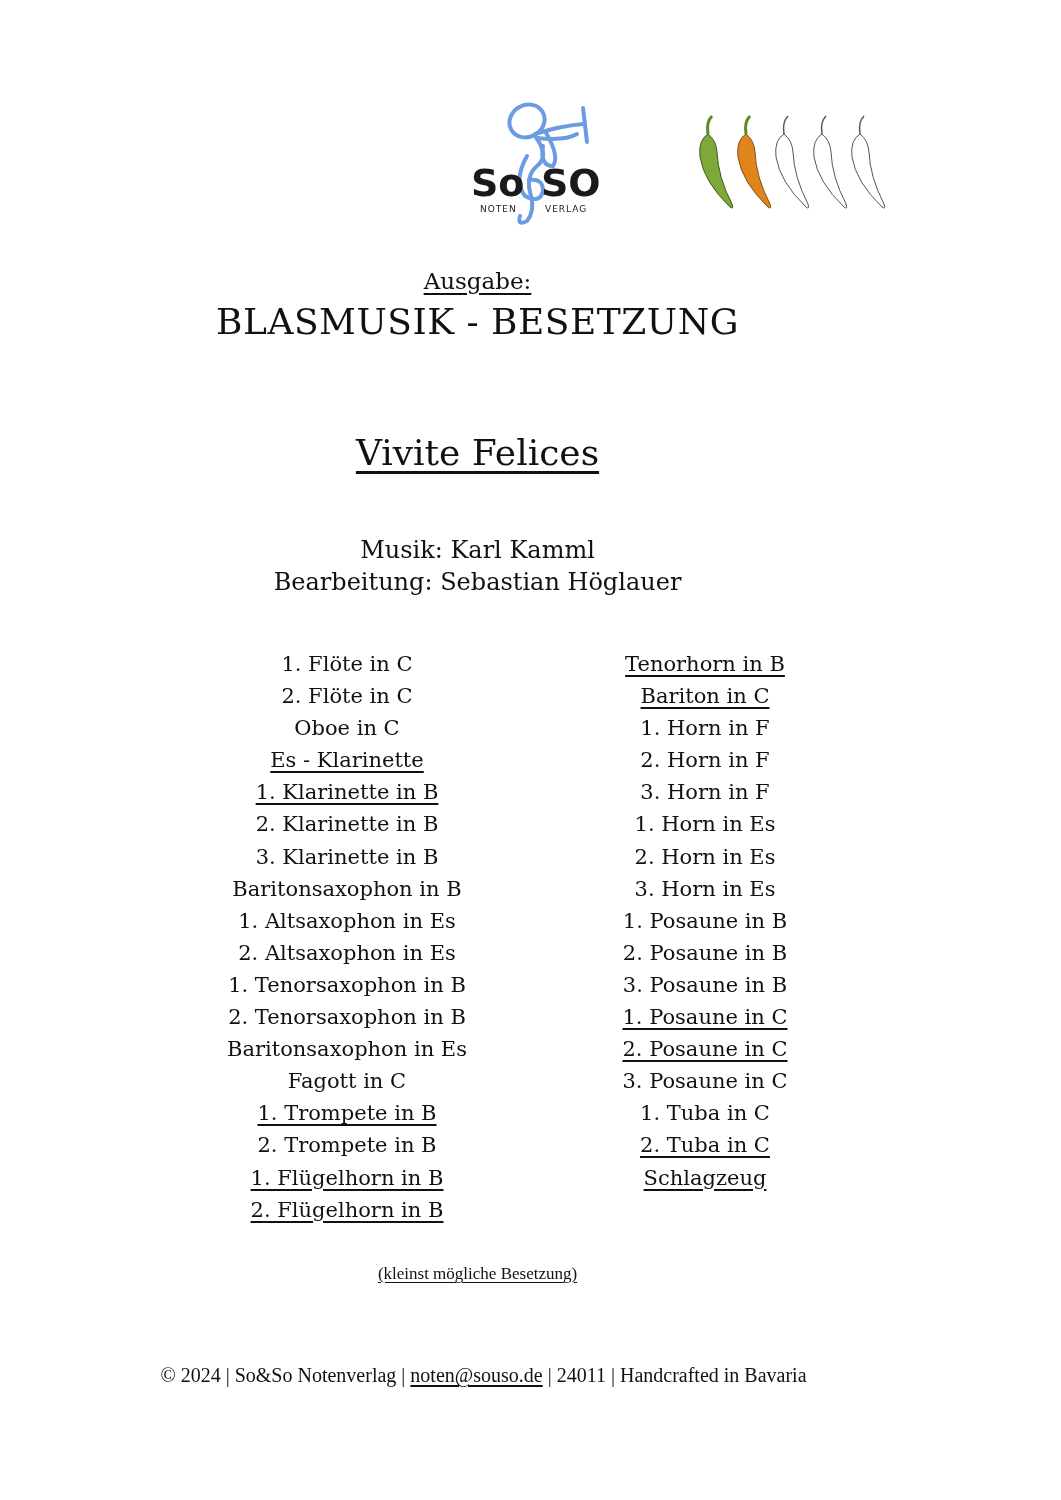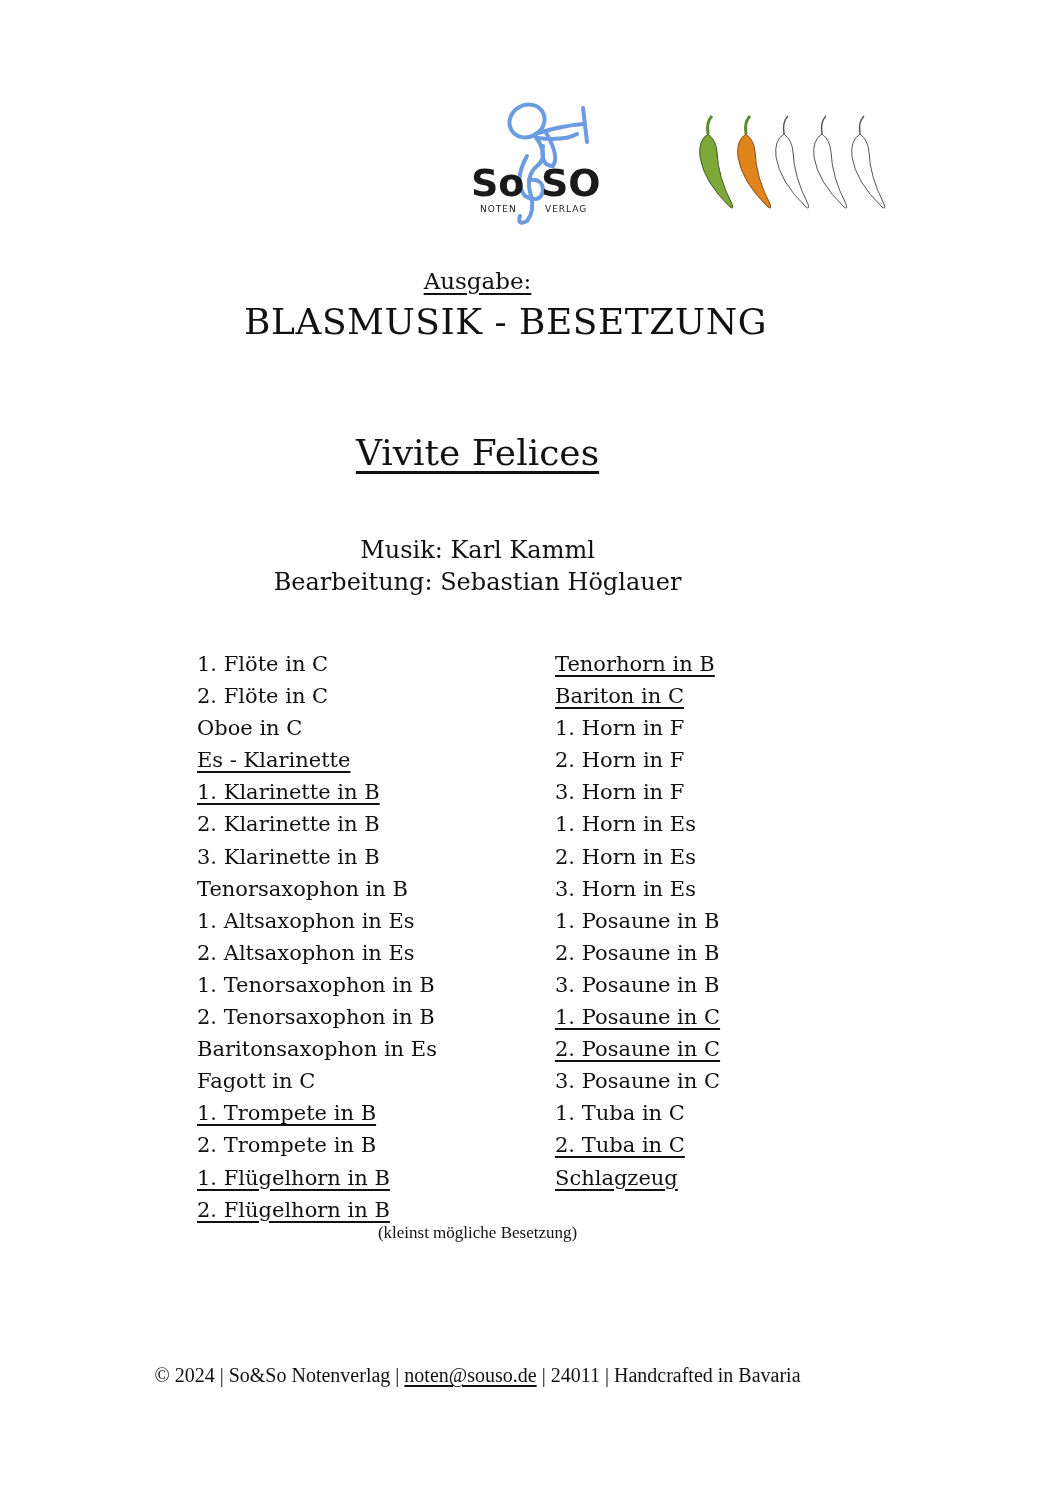--- a/index.html
+++ b/index.html
@@ -3,30 +3,30 @@
 <meta charset="utf-8">
 <style>
   html, body { margin: 0; padding: 0; background: #ffffff; }
   body { width: 1061px; height: 1500px; position: relative; overflow: hidden;
          font-family: "DejaVu Serif", "Liberation Serif", serif; color: #111111; }
   .abs { position: absolute; }
   .center { left: 0; width: 955px; text-align: center; }
   .logo { left: 465px; top: 96px; width: 135px; height: 135px; }
   .peppers { left: 690px; top: 112px; width: 210px; height: 102px; }
   .ausgabe { top: 268px; font-size: 23px; text-decoration: underline; text-underline-offset: 4px; }
-  .edition { top: 301px; font-size: 36px; letter-spacing: 0.5px; margin-left: 28px; }
+  .edition { top: 301px; font-size: 36px; letter-spacing: 0.5px; }
   .title { top: 432px; font-size: 36px; text-decoration: underline; text-underline-offset: 6px; }
   .credits { top: 506px; font-size: 24px; line-height: 32px; margin-top: 28px; }
-  .col { top: 648px; width: 300px; text-align: left; font-size: 21px; }
+  .col { top: 648px; width: 300px; text-align: center; font-size: 21px; }
   .col-left { left: 197px; }
   .col-right { left: 555px; }
   .col div { height: 32.1px; line-height: 32px; white-space: nowrap; }
   .u { text-decoration: underline; text-underline-offset: 4px; }
-  .note { top: 1223px; font-size: 17px; font-family: "Liberation Serif", serif; text-underline-offset: 3px; }
-  .footer { top: 1364px; font-size: 20px; font-family: "Liberation Serif", serif; }
+  .note { top: 1264px; font-size: 17px; font-family: "Liberation Serif", serif; text-decoration: underline; text-underline-offset: 3px; }
+  .footer { top: 1364px; font-size: 20px; font-family: "Liberation Serif", serif; margin-left: 6px; }
   .footer a { color: #111111; text-decoration: underline; text-underline-offset: 3px; }
 </style>
 </head>
 <body>
 
 <div class="abs logo">
   <svg width="135" height="135" viewBox="0 0 135 135">
     <g fill="none" stroke="#6b9be0" stroke-width="4" stroke-linecap="round">
       <ellipse cx="62" cy="25" rx="18" ry="16" transform="rotate(-30 62 25)"></ellipse>
       <path d="M70 38 Q95 30 118 28"></path>
@@ -82,21 +82,21 @@
 </div>
 
 <div class="abs col col-left">
   <div>1. Flöte in C</div>
   <div>2. Flöte in C</div>
   <div>Oboe in C</div>
   <div><span class="u">Es - Klarinette</span></div>
   <div><span class="u">1. Klarinette in B</span></div>
   <div>2. Klarinette in B</div>
   <div>3. Klarinette in B</div>
-  <div>Tenorsaxophon in B</div>
+  <div>Baritonsaxophon in B</div>
   <div>1. Altsaxophon in Es</div>
   <div>2. Altsaxophon in Es</div>
   <div>1. Tenorsaxophon in B</div>
   <div>2. Tenorsaxophon in B</div>
   <div>Baritonsaxophon in Es</div>
   <div>Fagott in C</div>
   <div><span class="u">1. Trompete in B</span></div>
   <div>2. Trompete in B</div>
   <div><span class="u">1. Flügelhorn in B</span></div>
   <div><span class="u">2. Flügelhorn in B</span></div>

